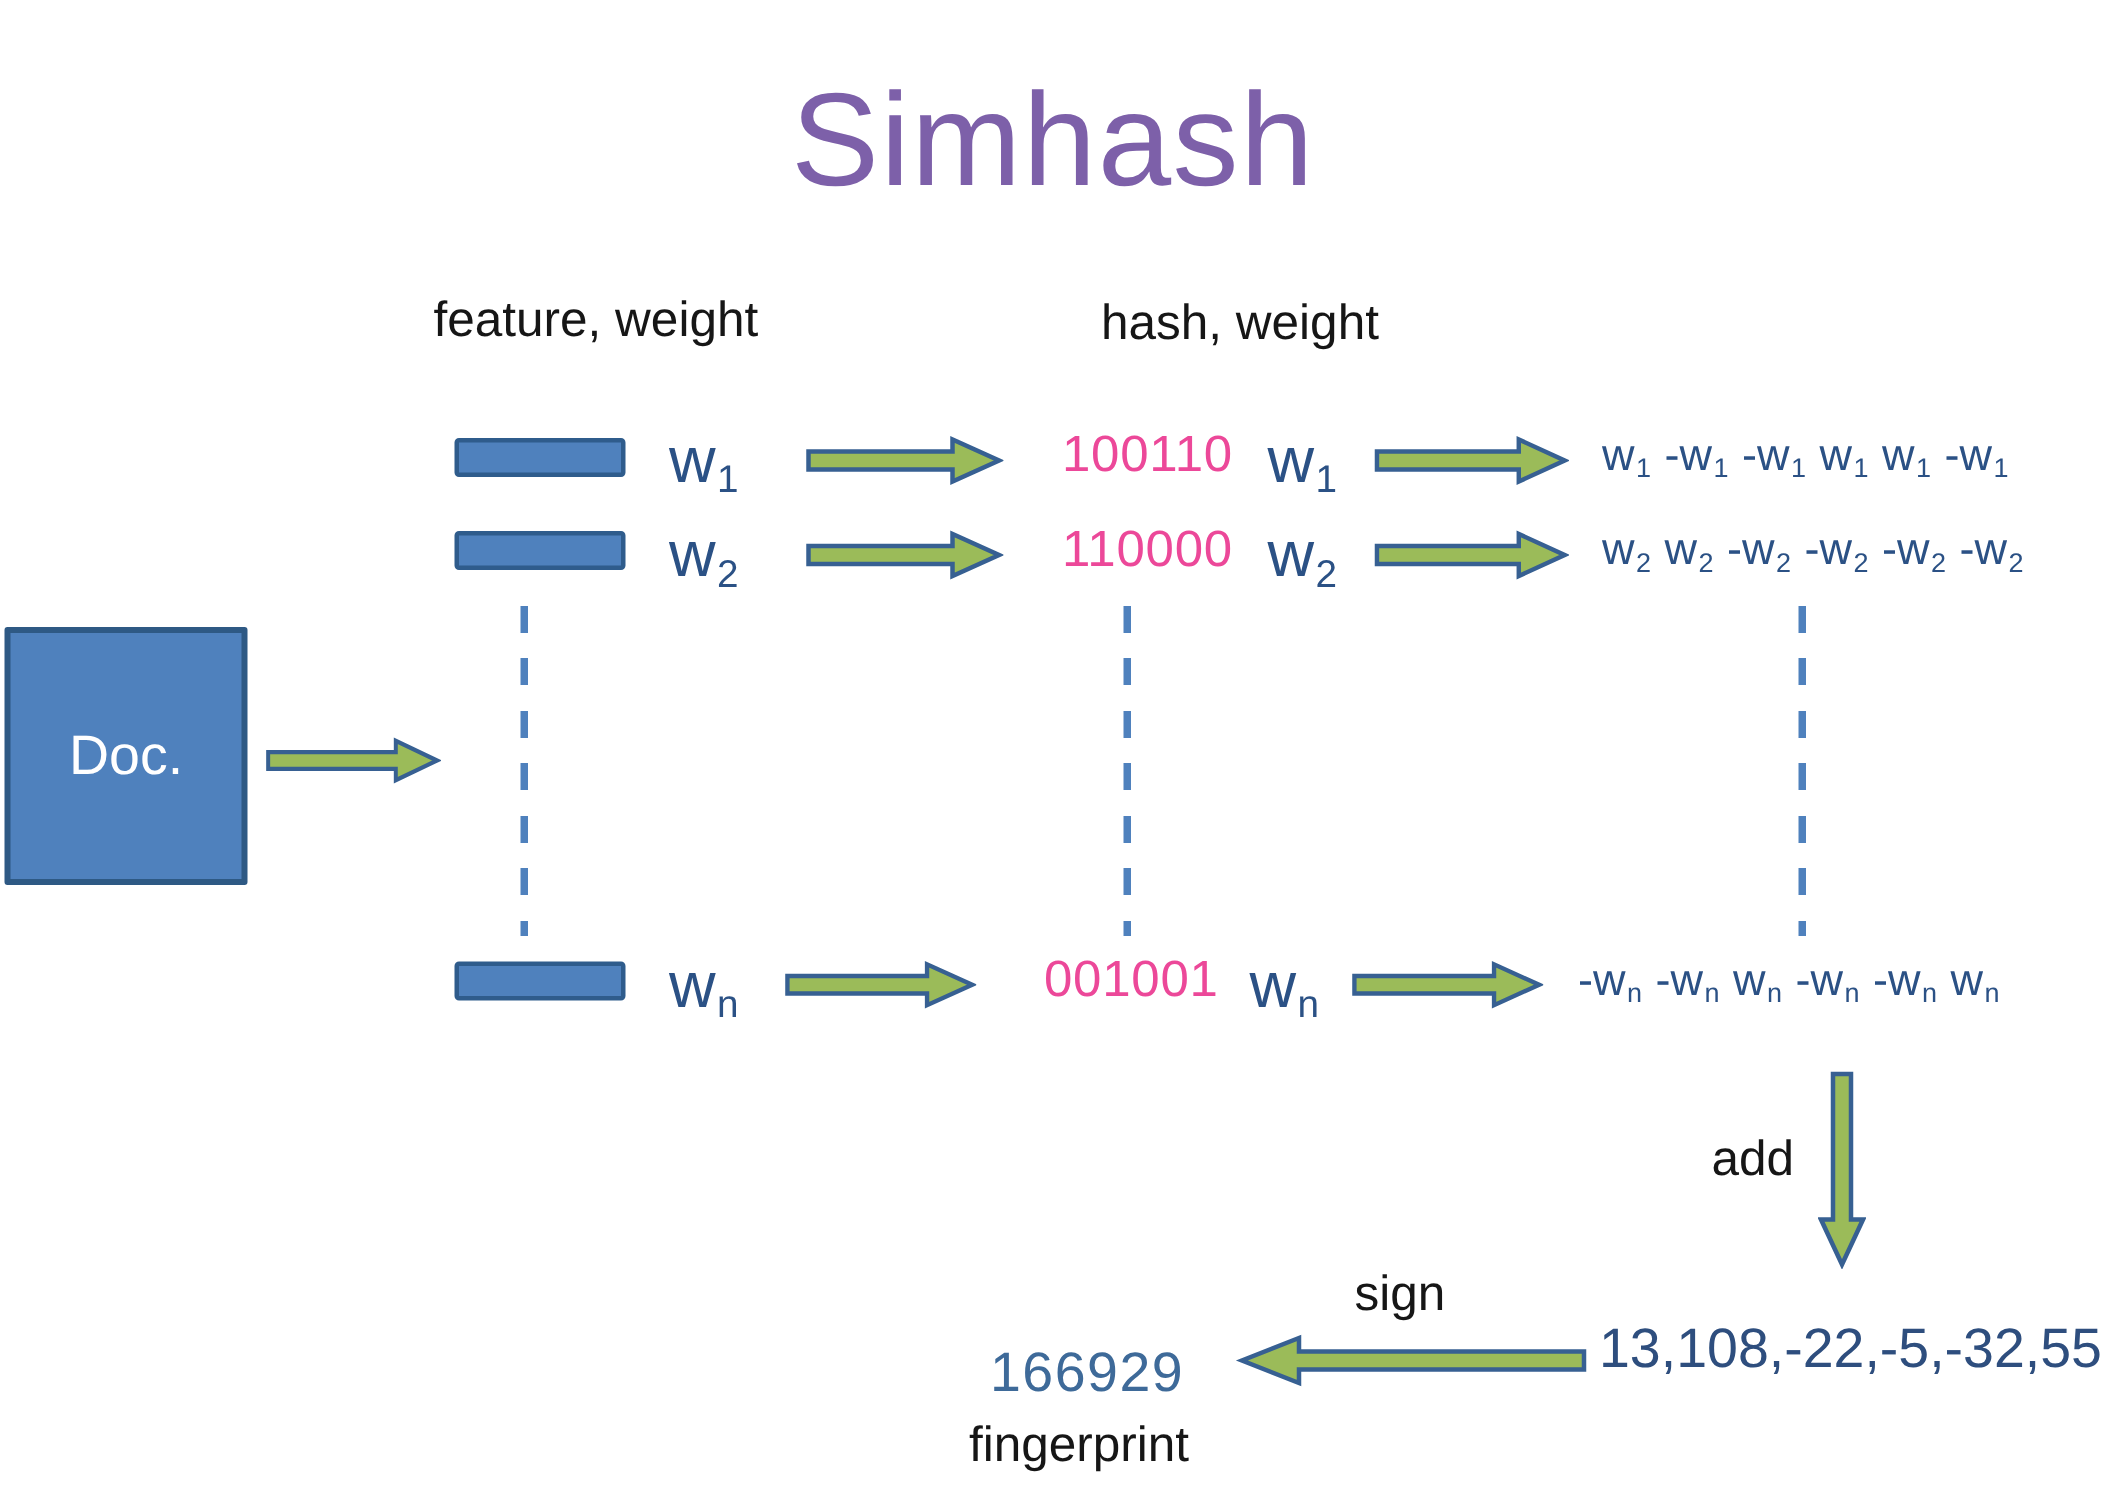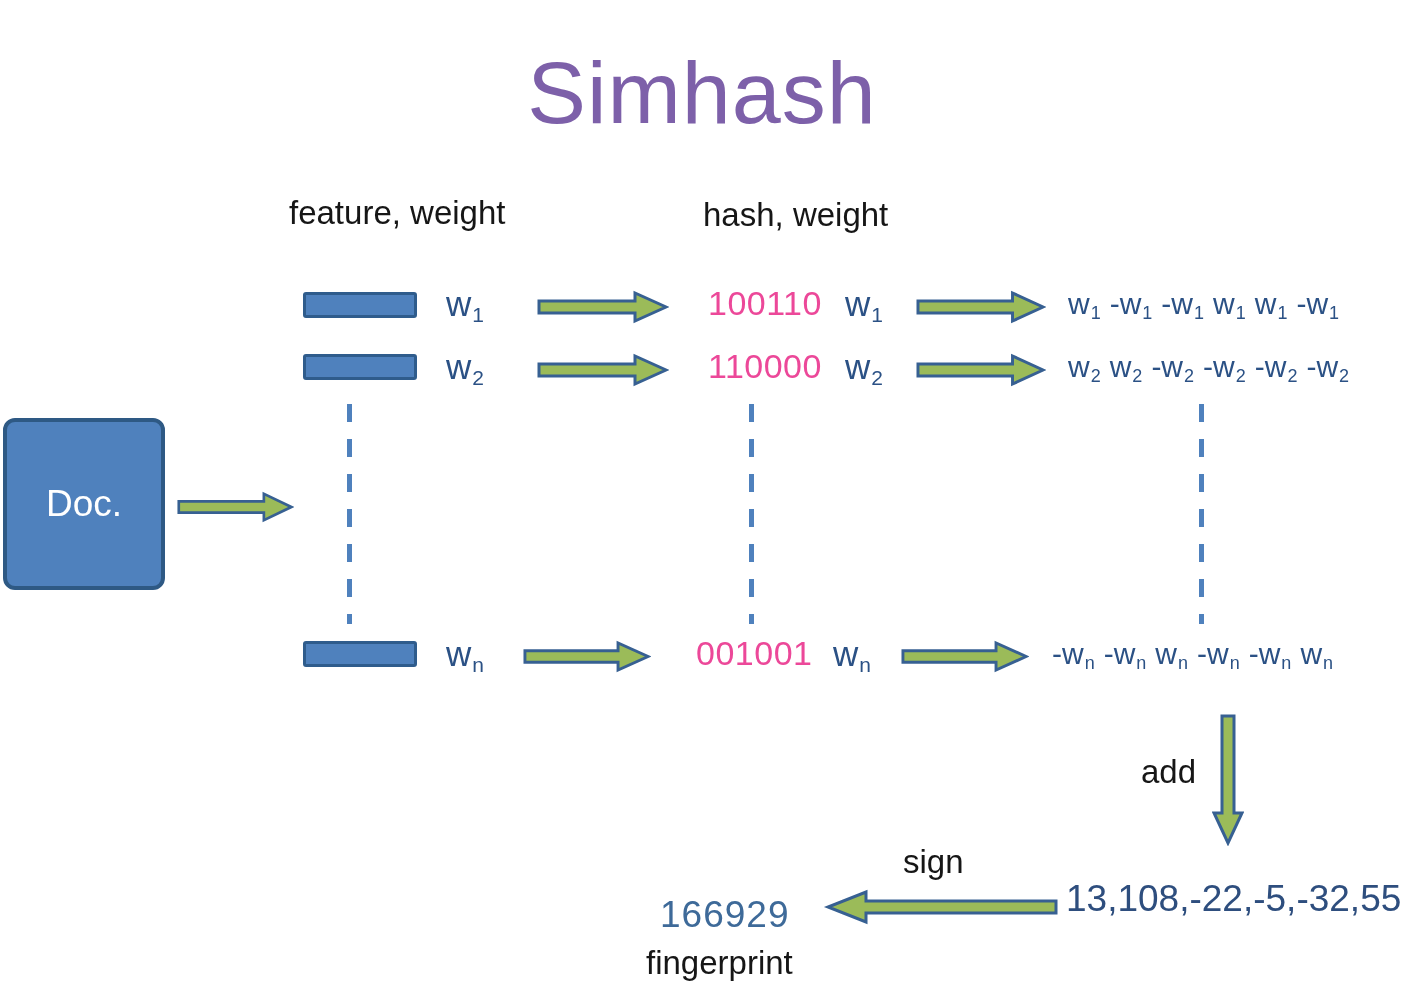--- a/index.html
+++ b/index.html
@@ -10,36 +10,36 @@
   .abs{position:absolute;}
   .title{
     left:0;right:0;top:42px;text-align:center;
     font-size:88px;font-weight:400;color:#7d60a9;letter-spacing:1px;
   }
   .hdr{font-size:33px;color:#161616;}
   .feat-rect{
     width:114px;height:26px;background:#4f81bd;
     border:3px solid #2f5c8c;border-radius:3px;box-sizing:border-box;
   }
-  .wl{font-size:35px;color:#2b5185;line-height:1;}
+  .wl{font-size:43px;color:#2b5185;line-height:1;}
   .wl sub, .term sub{
     font-size:0.6em;position:relative;top:0.28em;margin-left:1px;vertical-align:baseline;
   }
   .hash{font-size:34px;color:#ec4899;line-height:1;letter-spacing:0.5px;}
   .expr{font-size:30px;color:#2b5185;line-height:1;white-space:nowrap;}
   .term{display:inline-block;margin-right:9px;}
   .term:last-child{margin-right:0;text-align:right;}
   .arrow-svg{display:block;}
   .dash{
     width:5px;
     background:repeating-linear-gradient(to bottom,#4f81bd 0 18px,transparent 18px 35px);
   }
   .doc-box{
     width:162px;height:172px;background:#4f81bd;border:4px solid #2e5984;
-    border-radius:12px;box-sizing:border-box;
+    border-radius:2px;box-sizing:border-box;
     display:flex;align-items:center;justify-content:center;
   }
   .doc-box span{color:#ffffff;font-size:37px;}
   .black-label{color:#161616;font-size:33px;line-height:1;}
   .sum-text{font-size:37px;color:#2e4e7e;line-height:1;white-space:nowrap;}
   .fp-value{font-size:37px;color:#3e6a99;line-height:1;letter-spacing:1px;}
 </style>
 </head>
 <body>
 
@@ -55,21 +55,21 @@
       <path d="M10,2 V99 H2 L16,129 L30,99 H22 V2 Z" fill="#9bbb59" stroke="#376092" stroke-width="3"></path>
     </symbol>
   </defs>
 </svg>
 
 <div id="stage">
 
   <div class="abs title">Simhash</div>
 
   <div class="abs hdr" style="left:289px;top:194px;">feature, weight</div>
-  <div class="abs hdr" style="left:703px;top:196px;text-align:center;">hash, weight</div>
+  <div class="abs hdr" style="left:734px;top:196px;text-align:center;">hash, weight</div>
 
   <div class="abs doc-box" style="left:3px;top:418px;">
     <span>Doc.</span>
   </div>
   <svg class="abs arrow-svg" style="left:177px;top:491px;" width="117" height="32" viewBox="0 0 132 34" preserveAspectRatio="none">
       <use href="#arr-right"></use>
     </svg>
 
   <div class="abs feat-rect" style="left:303px;top:292px;"></div>
   <div class="abs wl" style="left:446px;top:286px;"><span>w</span><sub>1</sub></div>

